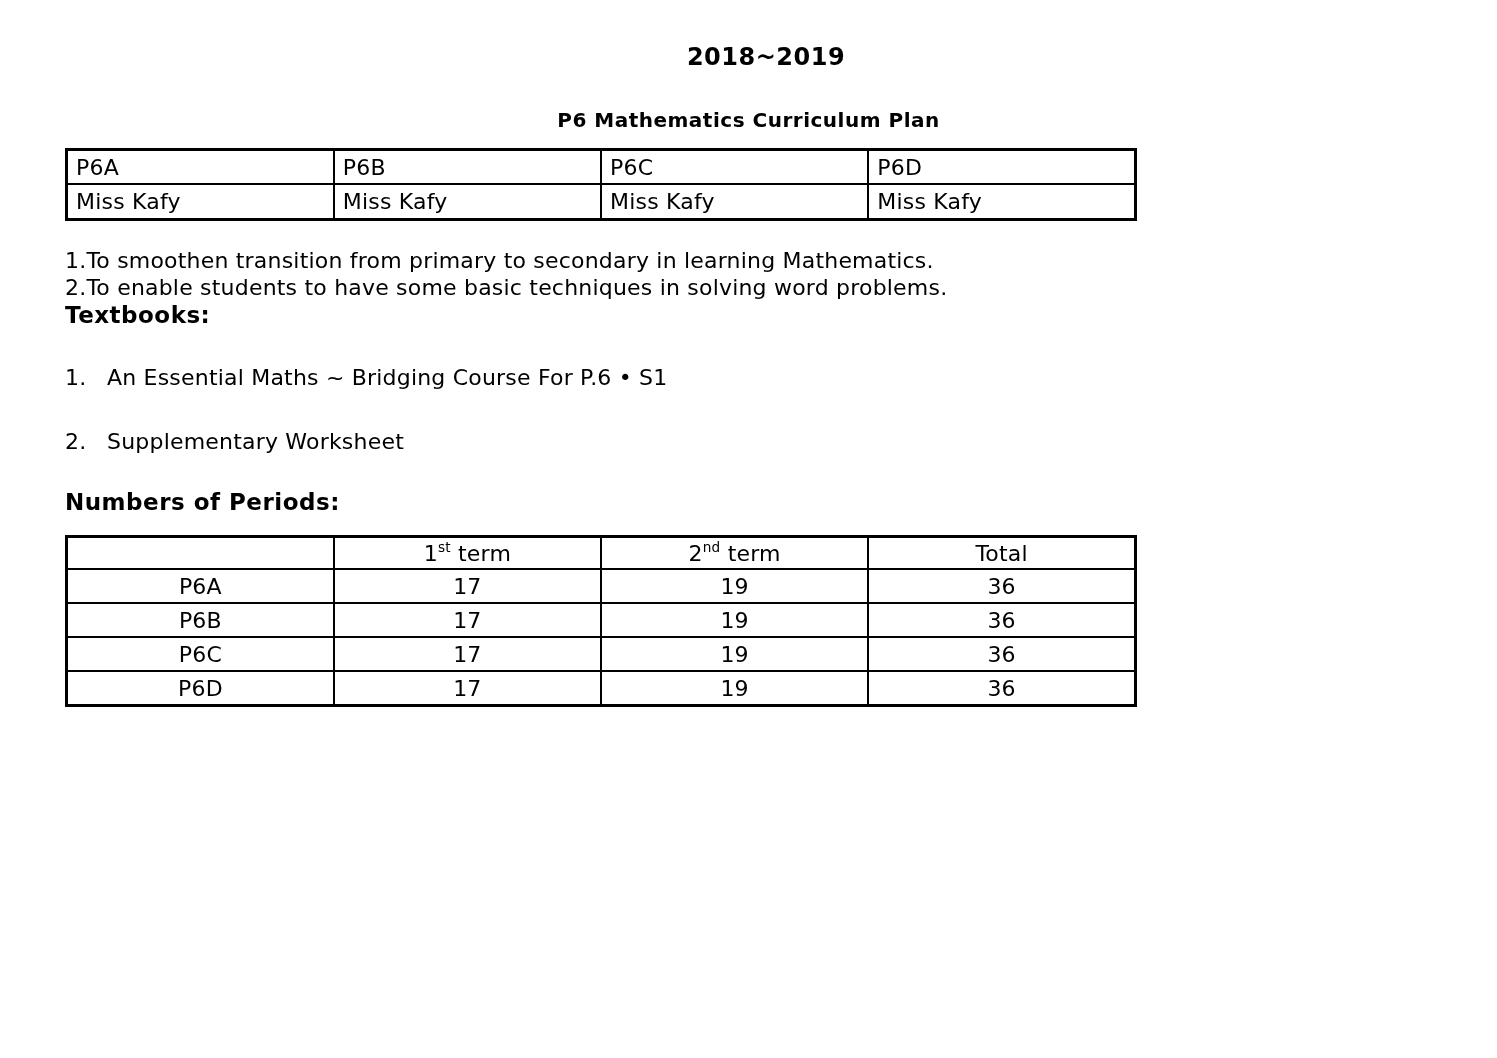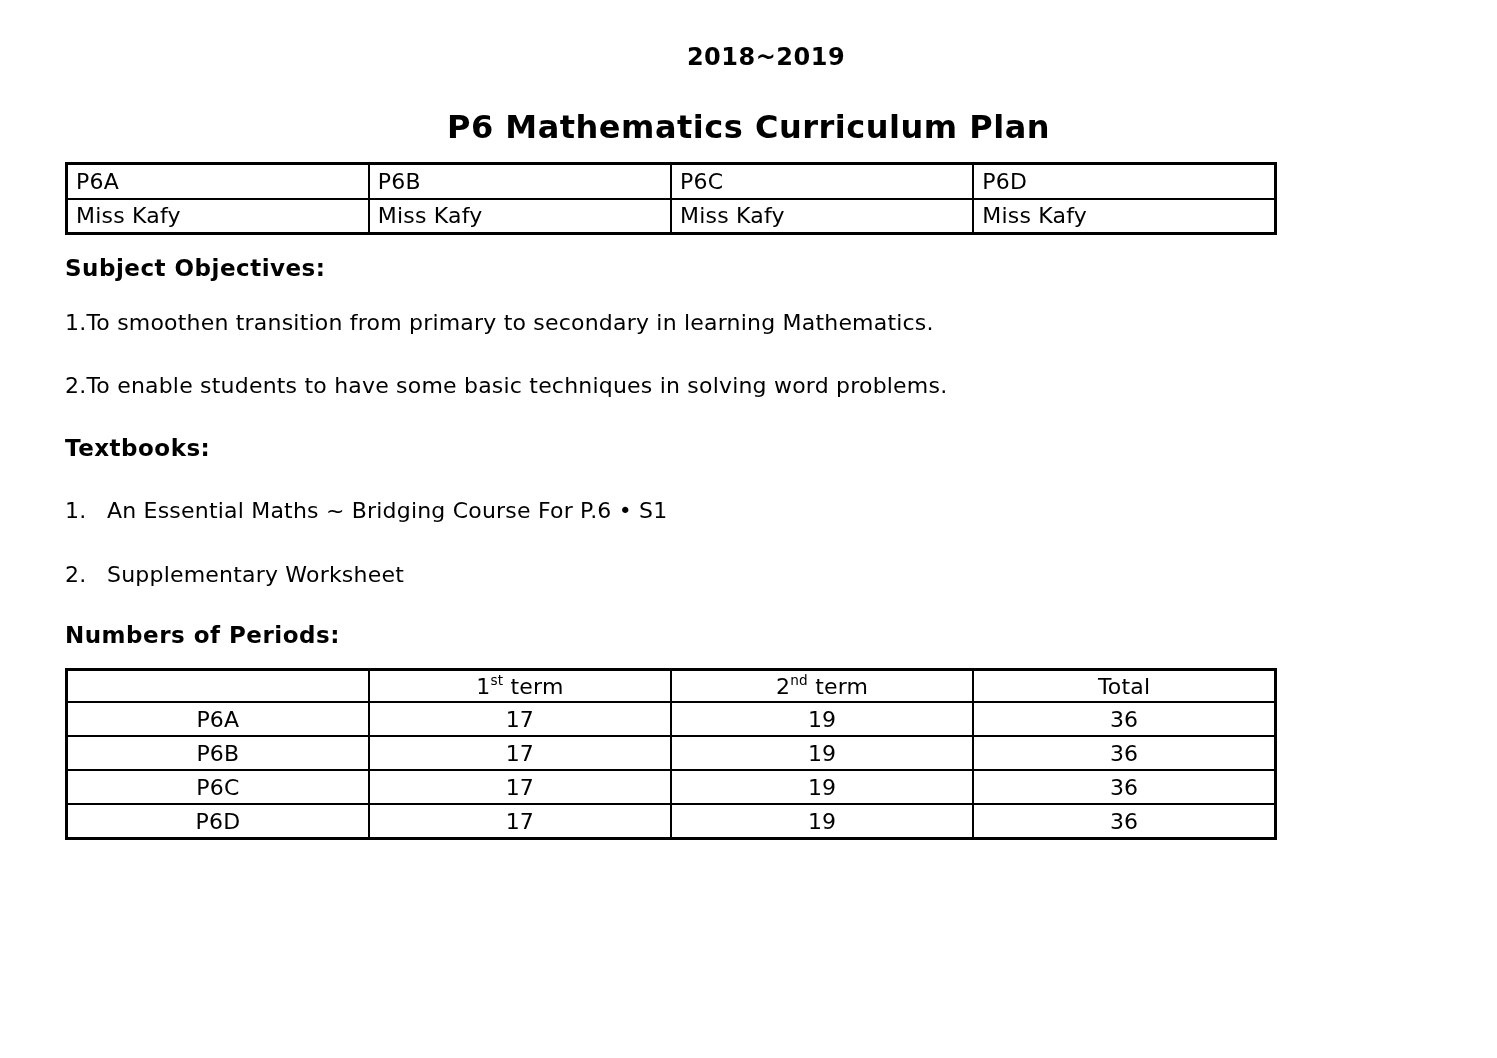--- a/index.html
+++ b/index.html
@@ -27,57 +27,57 @@
     font-size: 24px;
     font-weight: bold;
     line-height: 1.2;
     letter-spacing: 0.5px;
     padding-left: 35px;
   }
   .doc-subtitle {
     margin: 0;
     margin-top: 36px;
     text-align: center;
-    font-size: 32px;
+    font-size: 20px;
     font-weight: bold;
     line-height: 1.2;
     letter-spacing: 0.5px;
   }
   .content {
     margin-left: 65px;
     width: 1296px;
   }
   .section-heading {
     margin: 0;
     font-size: 23px;
     font-weight: bold;
     line-height: 1.2;
     letter-spacing: 0.5px;
   }
   .h-teacher   { margin-top: 32px; }
   .h-objectives{ margin-top: 20px; }
-  .h-textbooks { margin-top: 35px; }
+  .h-textbooks { }
   .h-periods   { margin-top: 34px; }
   .body-line {
     margin: 0;
     font-size: 22px;
     line-height: 1.25;
     letter-spacing: 0.2px;
   }
   .objective-1 { margin-top: 26px; }
-  .objective-2 { margin-top: 36px; }
+  .objective-2 { }
   .textbook-1  { margin-top: 35px; }
   .textbook-2  { margin-top: 36px; }
   .tb-num {
     display: inline-block;
     width: 42px;
   }
   table {
     border-collapse: collapse;
-    width: 1212px;
+    width: 1072px;
     table-layout: fixed;
   }
   table.teacher-table { margin-top: 16px; }
   table.periods-table { margin-top: 18px; }
   td, th {
     border: 2px solid #000000;
     font-size: 22px;
     font-weight: normal;
     padding: 0;
     letter-spacing: 0.2px;
@@ -123,21 +123,20 @@
       </tr>
       <tr>
         <td>Miss Kafy</td>
         <td>Miss Kafy</td>
         <td>Miss Kafy</td>
         <td>Miss Kafy</td>
       </tr>
     </tbody>
       </table>
 
-    <p class="section-heading h-objectives">Subject Objectives:</p>
 
     <p class="body-line objective-1">1.To smoothen transition from primary to secondary in learning Mathematics.</p>
     <p class="body-line objective-2">2.To enable students to have some basic techniques in solving word problems.</p>
 
     <p class="section-heading h-textbooks">Textbooks:</p>
 
     <p class="body-line textbook-1"><span class="tb-num">1.</span><span>An Essential Maths ~ Bridging Course For P.6 • S1</span></p>
     <p class="body-line textbook-2"><span class="tb-num">2.</span><span>Supplementary Worksheet</span></p>
 
     <p class="section-heading h-periods">Numbers of Periods:</p>

